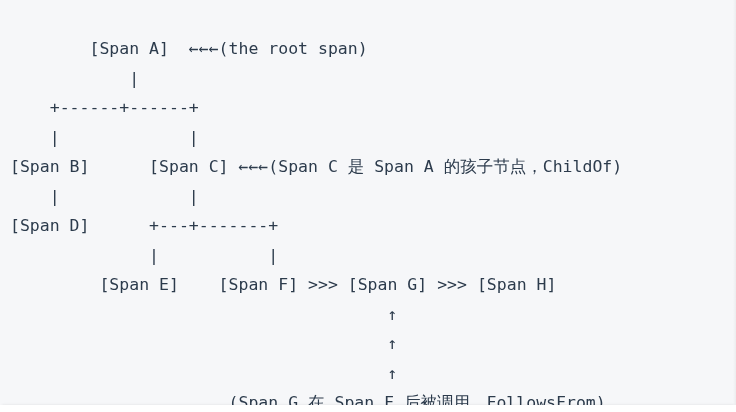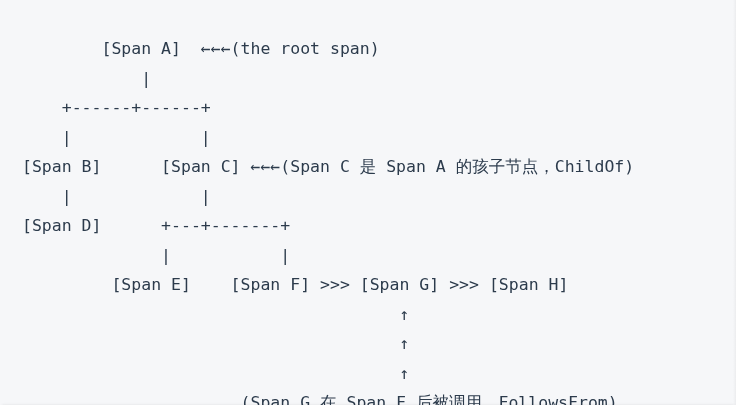--- a/index.html
+++ b/index.html
@@ -56,21 +56,20 @@
     line-height: 29.5px;
     letter-spacing: 0px;
     white-space: pre;
     font-weight: 400;
     -webkit-font-smoothing: antialiased;
   }
 
   #art .ln {
     display: block;
     height: 29.5px;
-    margin-left: 12px;
   }
 </style>
 </head>
 <body>
 
 <div id="canvas" style="background: rgb(246, 247, 249);">
 
   <pre id="art" style="color: rgb(44, 59, 76);"><span class="ln">        [Span A]  ←←←(the root span)</span><span class="ln">            |</span><span class="ln">    +------+------+</span><span class="ln">    |             |</span><span class="ln">[Span B]      [Span C] ←←←(Span C 是 Span A 的孩子节点，ChildOf)</span><span class="ln">    |             |</span><span class="ln">[Span D]      +---+-------+</span><span class="ln">              |           |</span><span class="ln">         [Span E]    [Span F] &gt;&gt;&gt; [Span G] &gt;&gt;&gt; [Span H]</span><span class="ln">                                      ↑</span><span class="ln">                                      ↑</span><span class="ln">                                      ↑</span><span class="ln">                      (Span G 在 Span F 后被调用，FollowsFrom)</span></pre>
 
   <div id="right-edge"></div>

